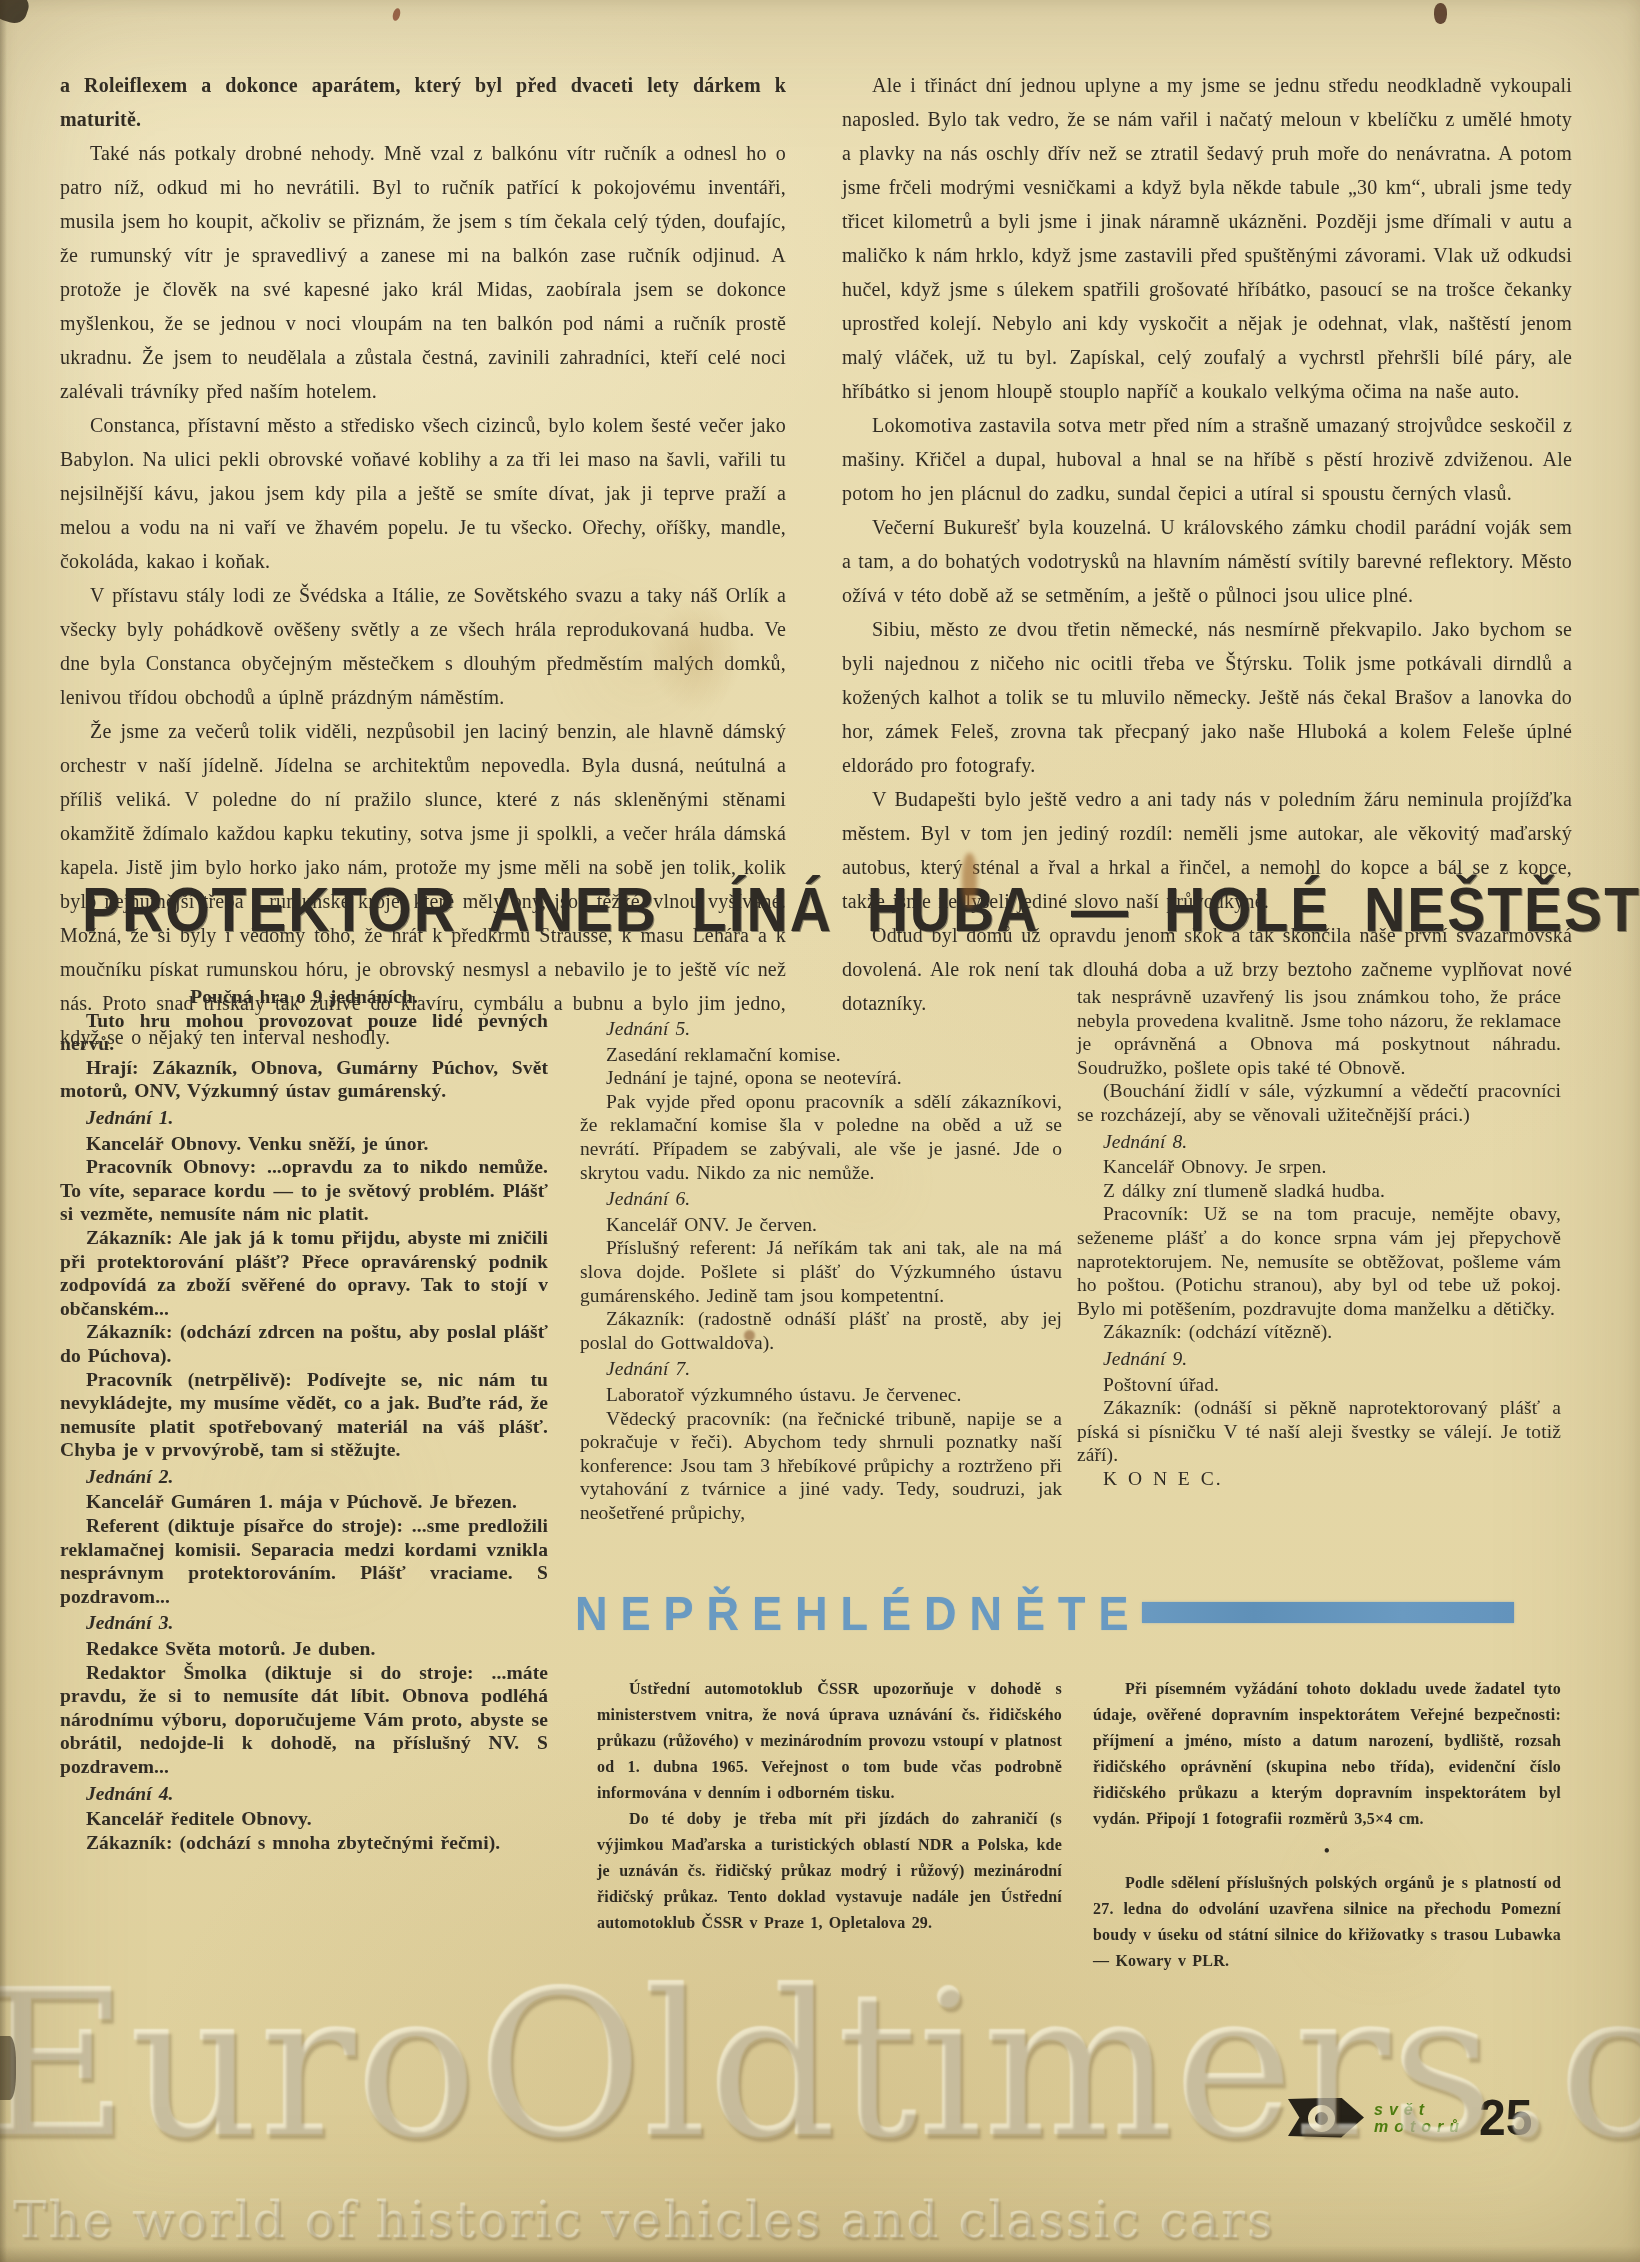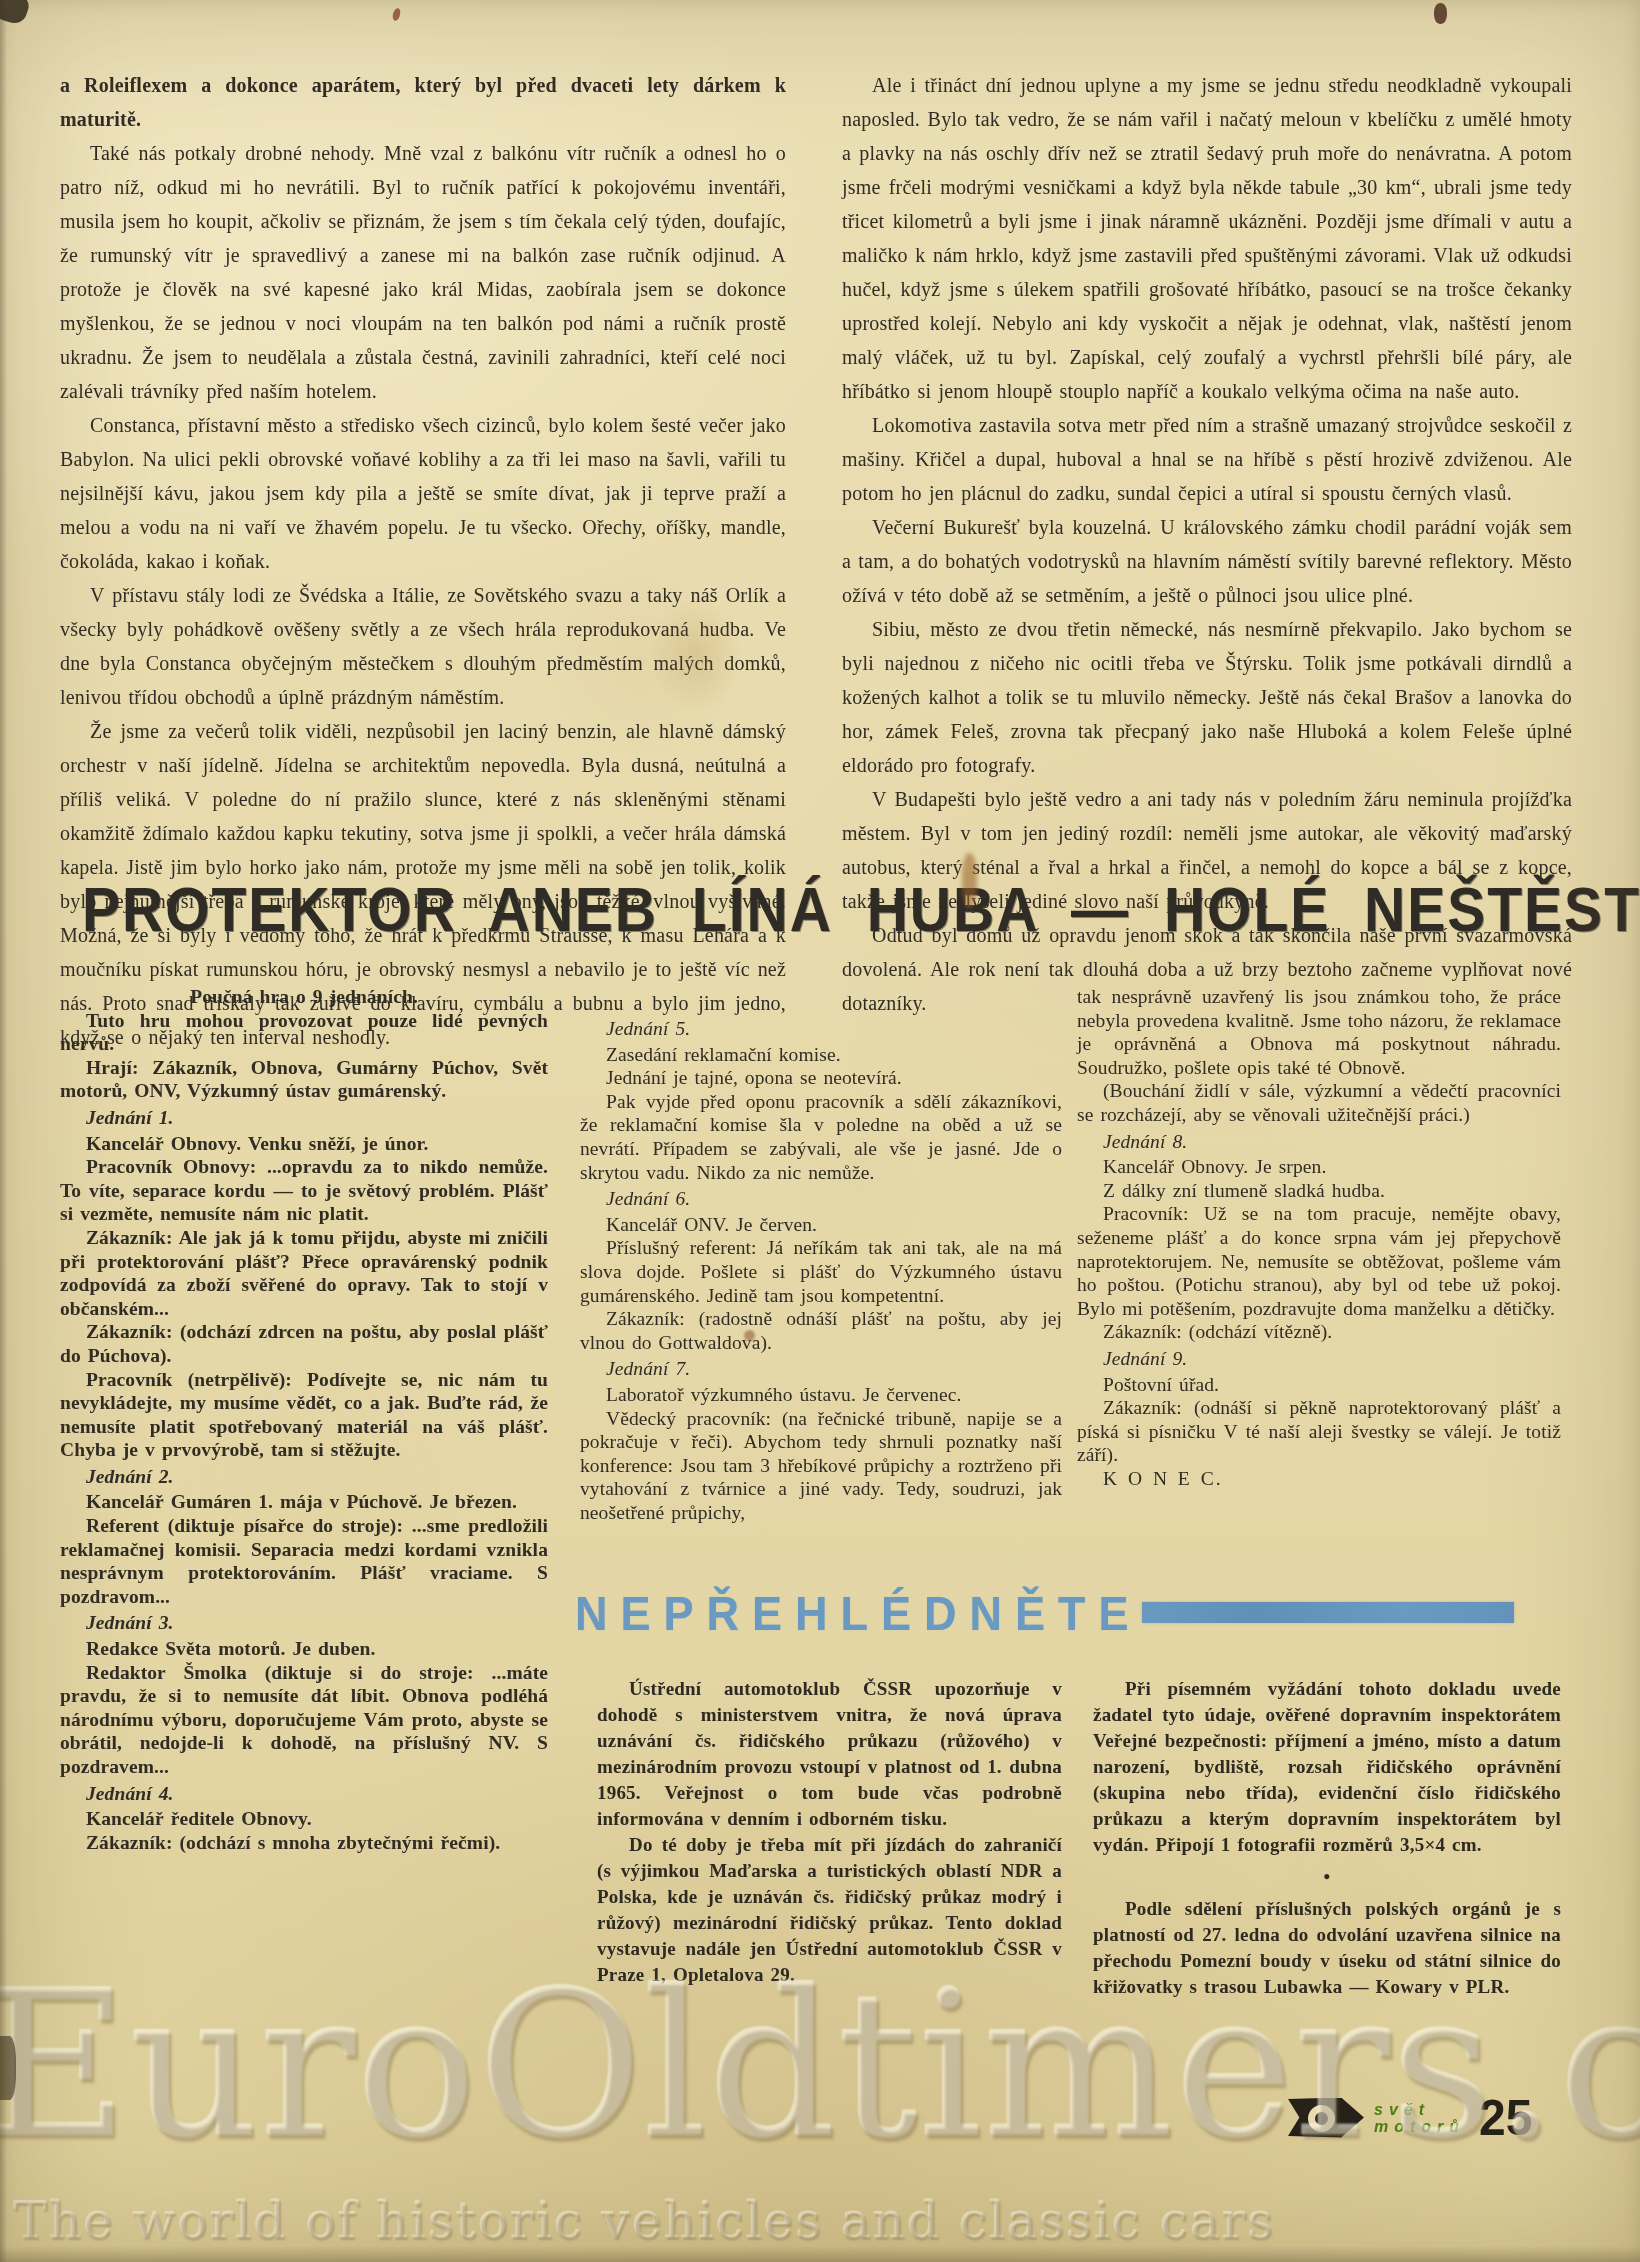--- a/index.html
+++ b/index.html
@@ -24,21 +24,21 @@
   .col{position:absolute;text-align:justify;z-index:5;}
   .top-col{font-size:20px;line-height:34px;letter-spacing:.2px;word-spacing:2px;}
   .top-col p{margin:0;text-indent:30px;}
   .top-col p.noind{text-indent:0;}
   .top-col p.lead{font-weight:bold;}
   .play-col{font-size:19.5px;line-height:23.6px;letter-spacing:.1px;word-spacing:2px;}
   .play-col p{margin:0;text-indent:26px;}
   .play-col p.ctr{text-indent:0;text-align:center;}
   .play-col p.it{font-style:italic;margin:3px 0 2px 0;}
   .play-col p.konec{font-weight:normal;letter-spacing:2px;}
-  .notice-col{font-size:19px;line-height:26px;font-weight:bold;letter-spacing:.2px;word-spacing:2px;color:#2e2a21;}
+  .notice-col{font-size:16px;line-height:26px;font-weight:bold;letter-spacing:.2px;word-spacing:2px;color:#2e2a21;}
   .notice-col p{margin:0;text-indent:32px;}
   .notice-col p.bullet{text-indent:0;text-align:center;margin:6px 0;}
   
   .headline{
     position:absolute;left:82px;top:872px;width:1530px;z-index:6;
     font-family:"Liberation Sans","DejaVu Sans",sans-serif;font-weight:bold;
     font-size:57px;letter-spacing:2px;word-spacing:16px;color:#2f2b25;
     white-space:nowrap;transform:scaleY(1.12);transform-origin:left top;
     text-shadow:1px 1px 0 rgba(47,43,37,.5);
   }
@@ -135,21 +135,21 @@
 </div>
 
 <div class="col play-col" style="left:580px;top:1014px;width:482px;">
   <p class="it">Jednání 5.</p>
   <p>Zasedání reklamační komise.</p>
   <p>Jednání je tajné, opona se neotevírá.</p>
   <p>Pak vyjde před oponu pracovník a sdělí zákazníkovi, že reklamační komise šla v poledne na oběd a už se nevrátí. Případem se zabývali, ale vše je jasné. Jde o skrytou vadu. Nikdo za nic nemůže.</p>
   <p class="it">Jednání 6.</p>
   <p>Kancelář ONV. Je červen.</p>
   <p>Příslušný referent: Já neříkám tak ani tak, ale na má slova dojde. Pošlete si plášť do Výzkumného ústavu gumárenského. Jedině tam jsou kompetentní.</p>
-  <p>Zákazník: (radostně odnáší plášť na poštu, aby jej vlnou do Gottwaldova).</p>
+  <p>Zákazník: (radostně odnáší plášť na prostě, aby jej poslal do Gottwaldova).</p>
   <p class="it">Jednání 7.</p>
   <p>Laboratoř výzkumného ústavu. Je červenec.</p>
   <p>Vědecký pracovník: (na řečnické tribuně, napije se a pokračuje v řeči). Abychom tedy shrnuli poznatky naší konference: Jsou tam 3 hřebíkové průpichy a roztrženo při vytahování z tvárnice a jiné vady. Tedy, soudruzi, jak neošetřené průpichy,</p>
 </div>
 
 <div class="col play-col" style="left:1077px;top:985px;width:484px;">
   <p class="noind" style="text-indent:0;">tak nesprávně uzavřený lis jsou známkou toho, že práce nebyla provedena kvalitně. Jsme toho názoru, že reklamace je oprávněná a Obnova má poskytnout náhradu. Soudružko, pošlete opis také té Obnově.</p>
   <p>(Bouchání židlí v sále, výzkumní a vědečtí pracovníci se rozcházejí, aby se věnovali užitečnější práci.)</p>
   <p class="it">Jednání 8.</p>
   <p>Kancelář Obnovy. Je srpen.</p>

